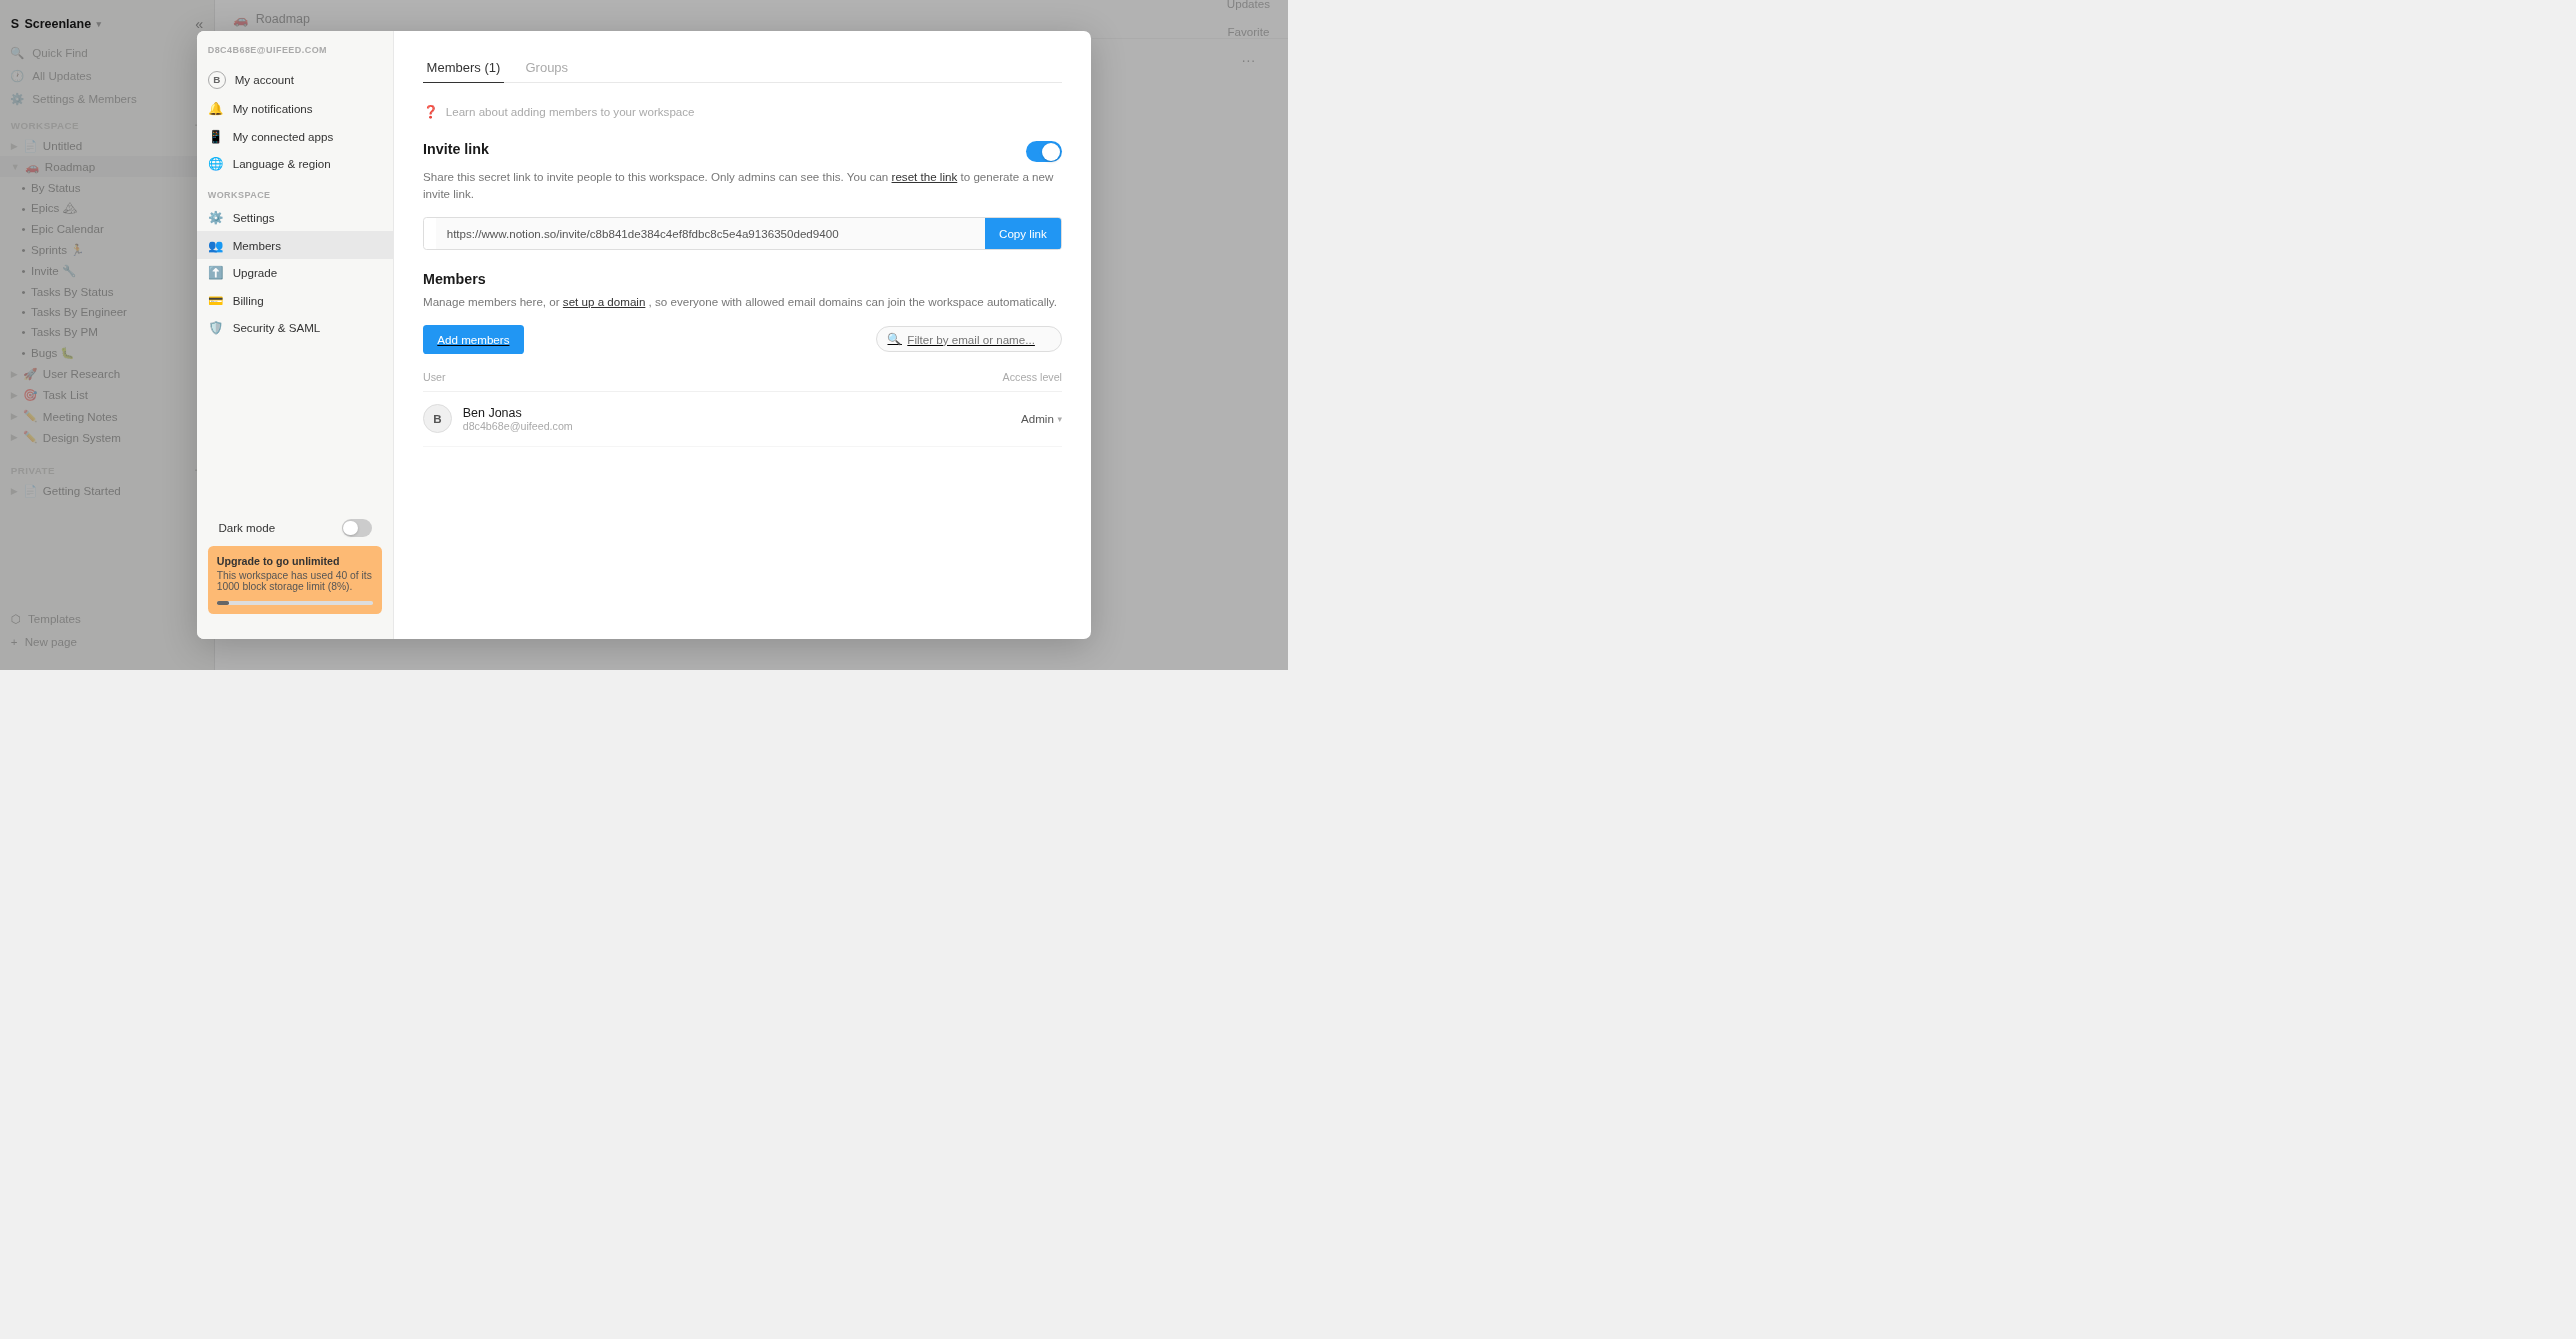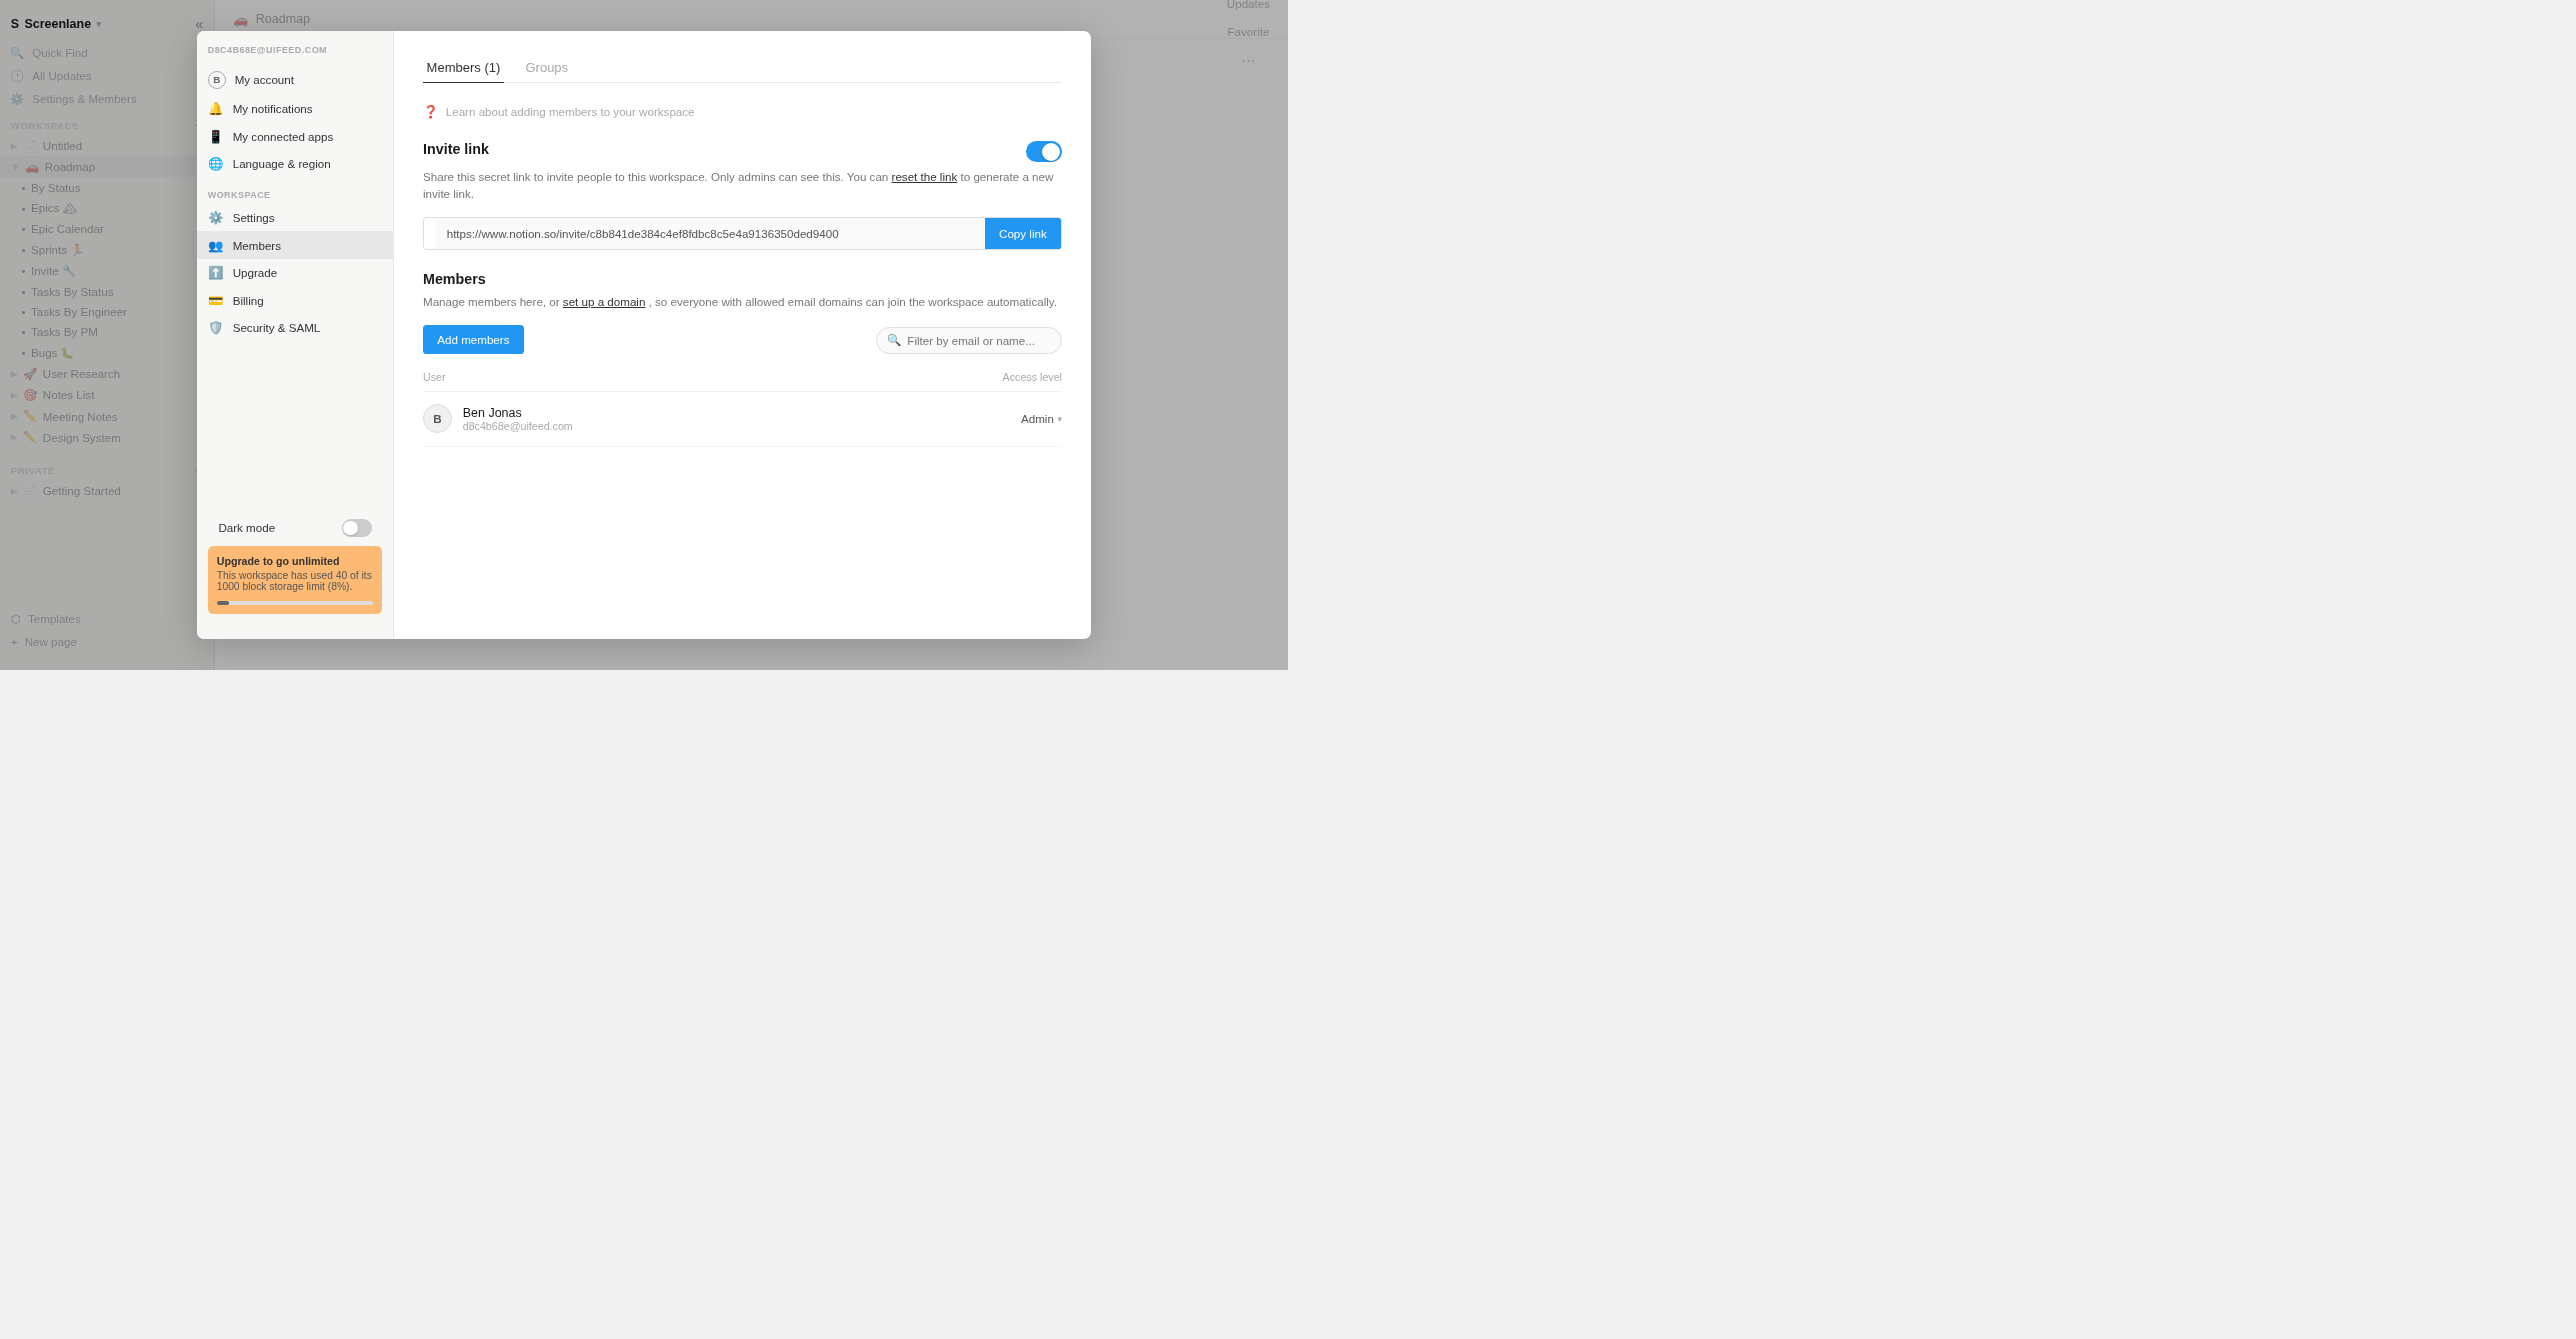--- a/index.html
+++ b/index.html
@@ -153,21 +153,21 @@
     .link-input {
       flex: 1; padding: 9px 10.7px; font-size: 11.6px; color: #555; border: none; outline: none; background: #fafafa;
     }
     .copy-link-btn {
       background: #2196F3; color: #fff; border: none; padding: 9px 14.3px;
       font-size: 11.6px; font-weight: 500; cursor: pointer; white-space: nowrap;
     }
 
     .members-header { margin-top: 21.5px; }
     .members-actions {
-      display: flex; align-items: flex-end; justify-content: space-between; margin-top: 3px; margin-bottom: 14.3px;
+      display: flex; align-items: center; justify-content: space-between; margin-top: 3px; margin-bottom: 14.3px; text-decoration: underline;
     }
     .add-members-btn {
       background: #2196F3; color: #fff; border: none; padding: 8px 14.3px;
       font-size: 11.6px; font-weight: 500; border-radius: 3.6px; cursor: pointer;
     }
     .filter-input-wrap {
       display: flex; align-items: center; gap: 5.4px;
       border: 0.9px solid #ddd; border-radius: 18px; padding: 5.4px 10.7px;
       font-size: 11.6px; color: #aaa; background: #fafafa;
     }
@@ -273,21 +273,21 @@
     <span>Bugs 🐛</span>
   </div>
   <div class="sidebar-page-item bg-content">
     <span class="chevron">▶</span>
     <span>🚀</span>
     <span>User Research</span>
   </div>
   <div class="sidebar-page-item bg-content">
     <span class="chevron">▶</span>
     <span>🎯</span>
-    <span>Notes List</span>
+    <span>Task List</span>
   </div>
   <div class="sidebar-page-item bg-content">
     <span class="chevron">▶</span>
     <span>✏️</span>
     <span>Meeting Notes</span>
   </div>
   <div class="sidebar-page-item bg-content">
     <span class="chevron">▶</span>
     <span>✏️</span>
     <span>Design System</span>

